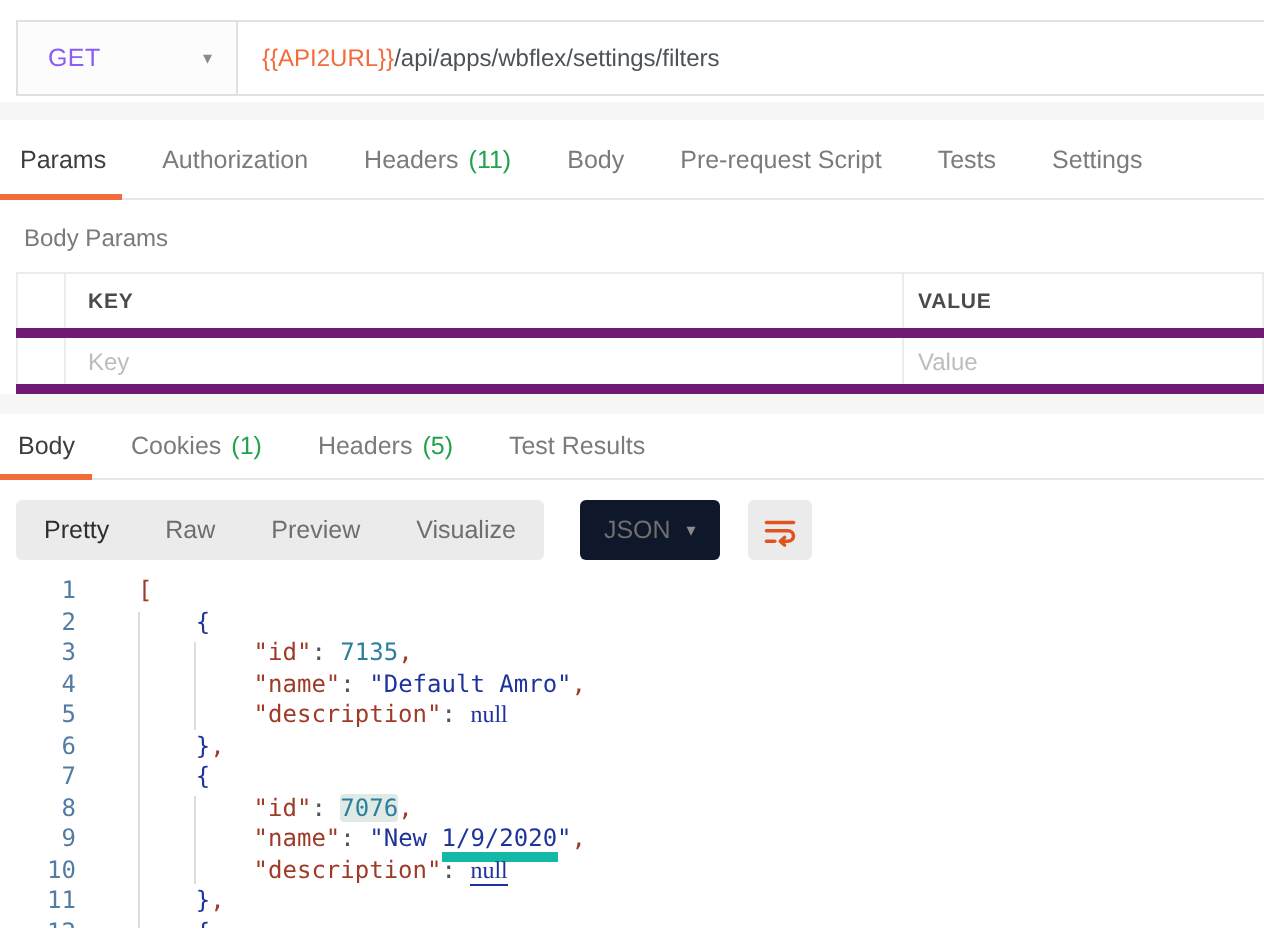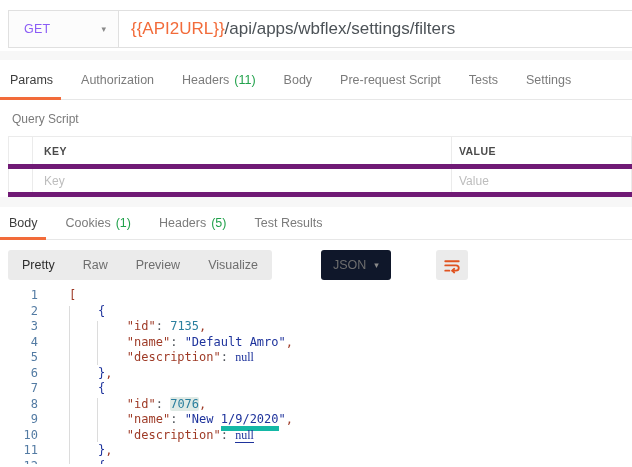--- a/index.html
+++ b/index.html
@@ -6,21 +6,21 @@
   html,body { background:#ffffff; }
   body { font-family: "Liberation Sans", sans-serif; }
   .app { position:relative; width:632px; height:467px; background:#fff; overflow:hidden; }
 
   
   .url-row { margin:10px 0 0 8px; height:38px; display:flex; border:1px solid #e0e0e0; border-right:none; background:#fff; }
   .method-select { width:110px; display:flex; align-items:center; justify-content:space-between;
     padding:0 12px 0 15px; border-right:1px solid #e0e0e0; cursor:pointer; background:#fcfcfc; }
   .method-select .m { font-size:12.5px; color:#8b5cf6; letter-spacing:.2px; }
   .chev { font-size:9px; color:#8a8a8a; }
-  .url-input { flex:1; display:flex; align-items:center; padding-left:12px; font-size:17px; color:#4c5257; white-space:nowrap; overflow:hidden; }
+  .url-input { flex:1; display:flex; align-items:center; padding-left:12px; font-size:12px; color:#4c5257; white-space:nowrap; overflow:hidden; }
   .url-input .var { color:var(--accent-orange,#f26b3a); }
 
   .strip { height:9px; background:#f7f7f7; margin-top:3px; }
   .strip2 { height:10px; background:#f7f7f7; }
 
   
   .tabs { display:flex; background:#fff; border-bottom:1px solid #e7e7e7; }
   .req-tabs { height:40px; padding-left:0; }
   .res-tabs { height:33px; }
   .tab { position:relative; display:flex; align-items:center; padding:0 14px; font-size:12.5px; color:#7b7b7b; cursor:pointer; white-space:nowrap; }
@@ -37,21 +37,21 @@
   .qp-row { display:flex; border-bottom:5px solid #701a75; }
   .qp-cell-handle { width:25px; border-left:1px solid #ebebeb; border-right:1px solid #ebebeb; }
   .qp-cell-key { width:419px; padding-left:11px; border-right:1px solid #ebebeb; display:flex; align-items:center; }
   .qp-cell-value { flex:1; padding-left:7px; display:flex; align-items:center; border-right:1px solid #ebebeb; }
   .qp-head { height:32px; }
   .qp-head .hdr { font-size:10.5px; font-weight:bold; color:#4a4a4a; letter-spacing:.4px; }
   .qp-input-row { height:28px; }
   .ph { font-size:12px; color:#bdbdbd; }
 
   
-  .toolbar { display:flex; align-items:flex-start; margin:10px 0 5px 8px; height:30px;gap:31px; }
+  .toolbar { display:flex; align-items:flex-start; margin:10px 0 5px 8px; height:30px; }
   .segment { display:flex; background:#ebebeb; border-radius:3px; height:30px; }
   .seg-item { display:flex; align-items:center; padding:0 14px; font-size:12.5px; color:#6e6e6e; cursor:pointer; border-radius:3px; }
   .seg-item.active { color:#2e2e2e; }
   .lang-select { display:flex; align-items:center; gap:8px; margin-left:18px; background:#0f172a; border-radius:3px; height:30px; padding:0 12px; font-size:12.5px; color:#6e6e6e; cursor:pointer; }
   .wrap-btn { display:flex; align-items:center; justify-content:center; margin-left:14px; width:32px; height:30px; background:#ebebeb; border-radius:3px; cursor:pointer; }
 
   
   .code { display:flex; height:179px; overflow:hidden; font-family:"DejaVu Sans Mono","Liberation Mono",monospace; font-size:12px; }
   .gutter { width:45px; padding:3px 7px 0 0; text-align:right; color:var(--line-number,#537ba3); }
   .gutter .ln { height:15.5px; line-height:15.5px; }
@@ -112,21 +112,21 @@
     <div class="tab">
         <span>Tests</span>
         <span class="count"></span>
       </div>
     <div class="tab">
         <span>Settings</span>
         <span class="count"></span>
       </div>
   </div>
 
-  <div class="section-title">Query Script</div>
+  <div class="section-title">Body Params</div>
   <div class="qp-table">
     <div class="qp-row qp-head">
       <div class="qp-cell-handle"></div>
       <div class="qp-cell-key">
           <span class="hdr">KEY</span>
         </div>
       <div class="qp-cell-value">
           <span class="hdr">VALUE</span>
         </div>
     </div>

